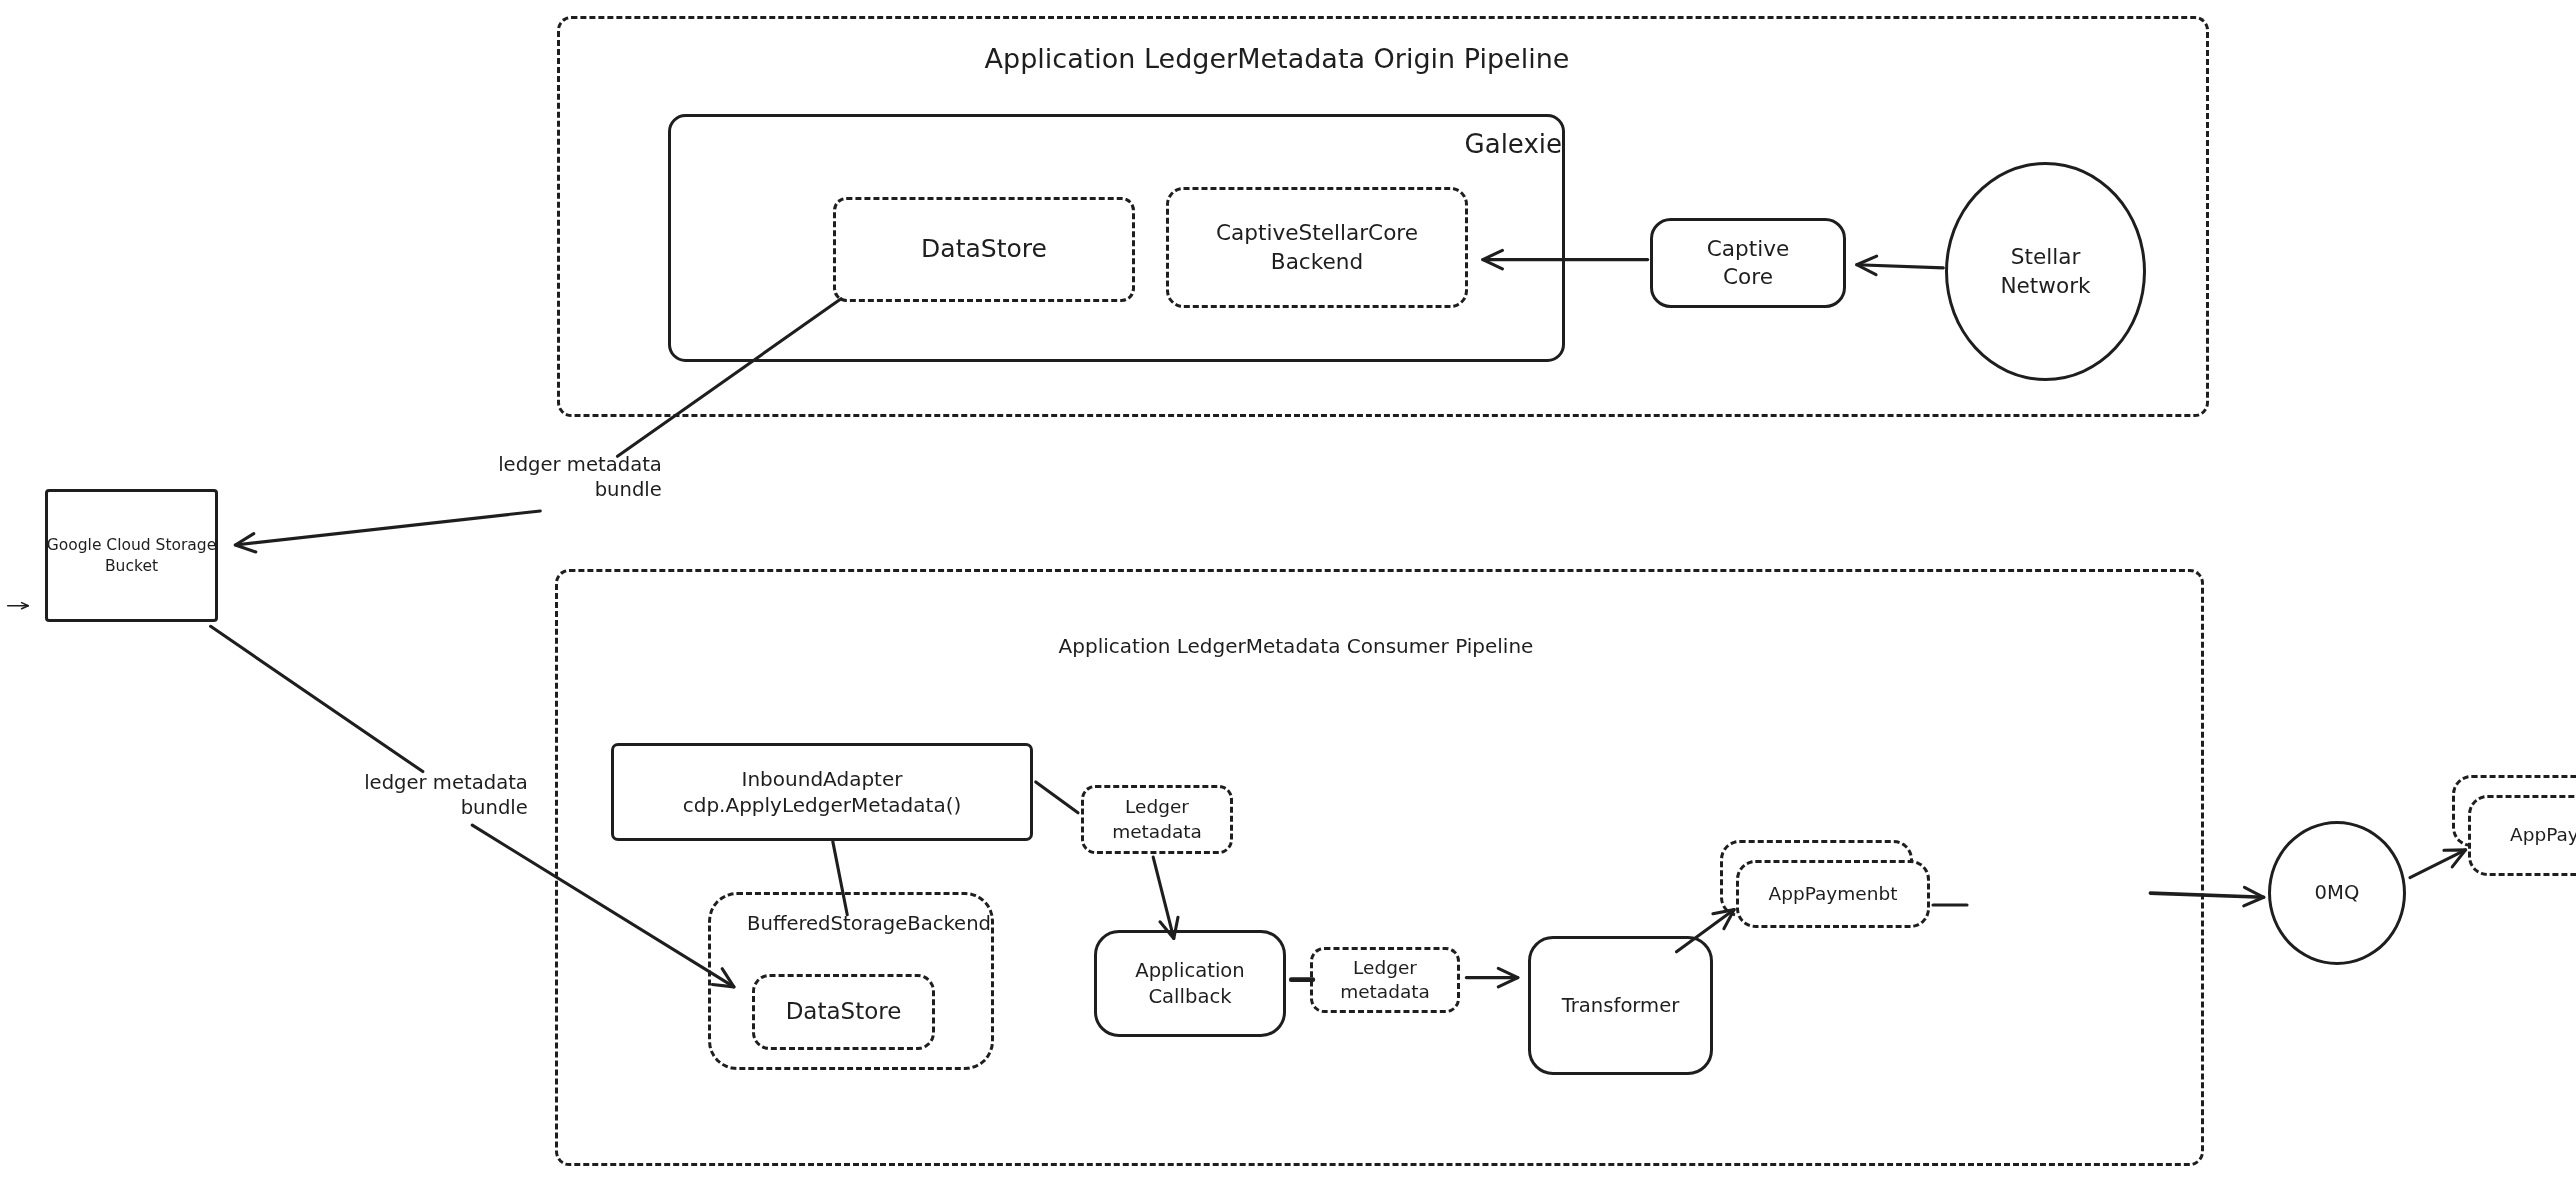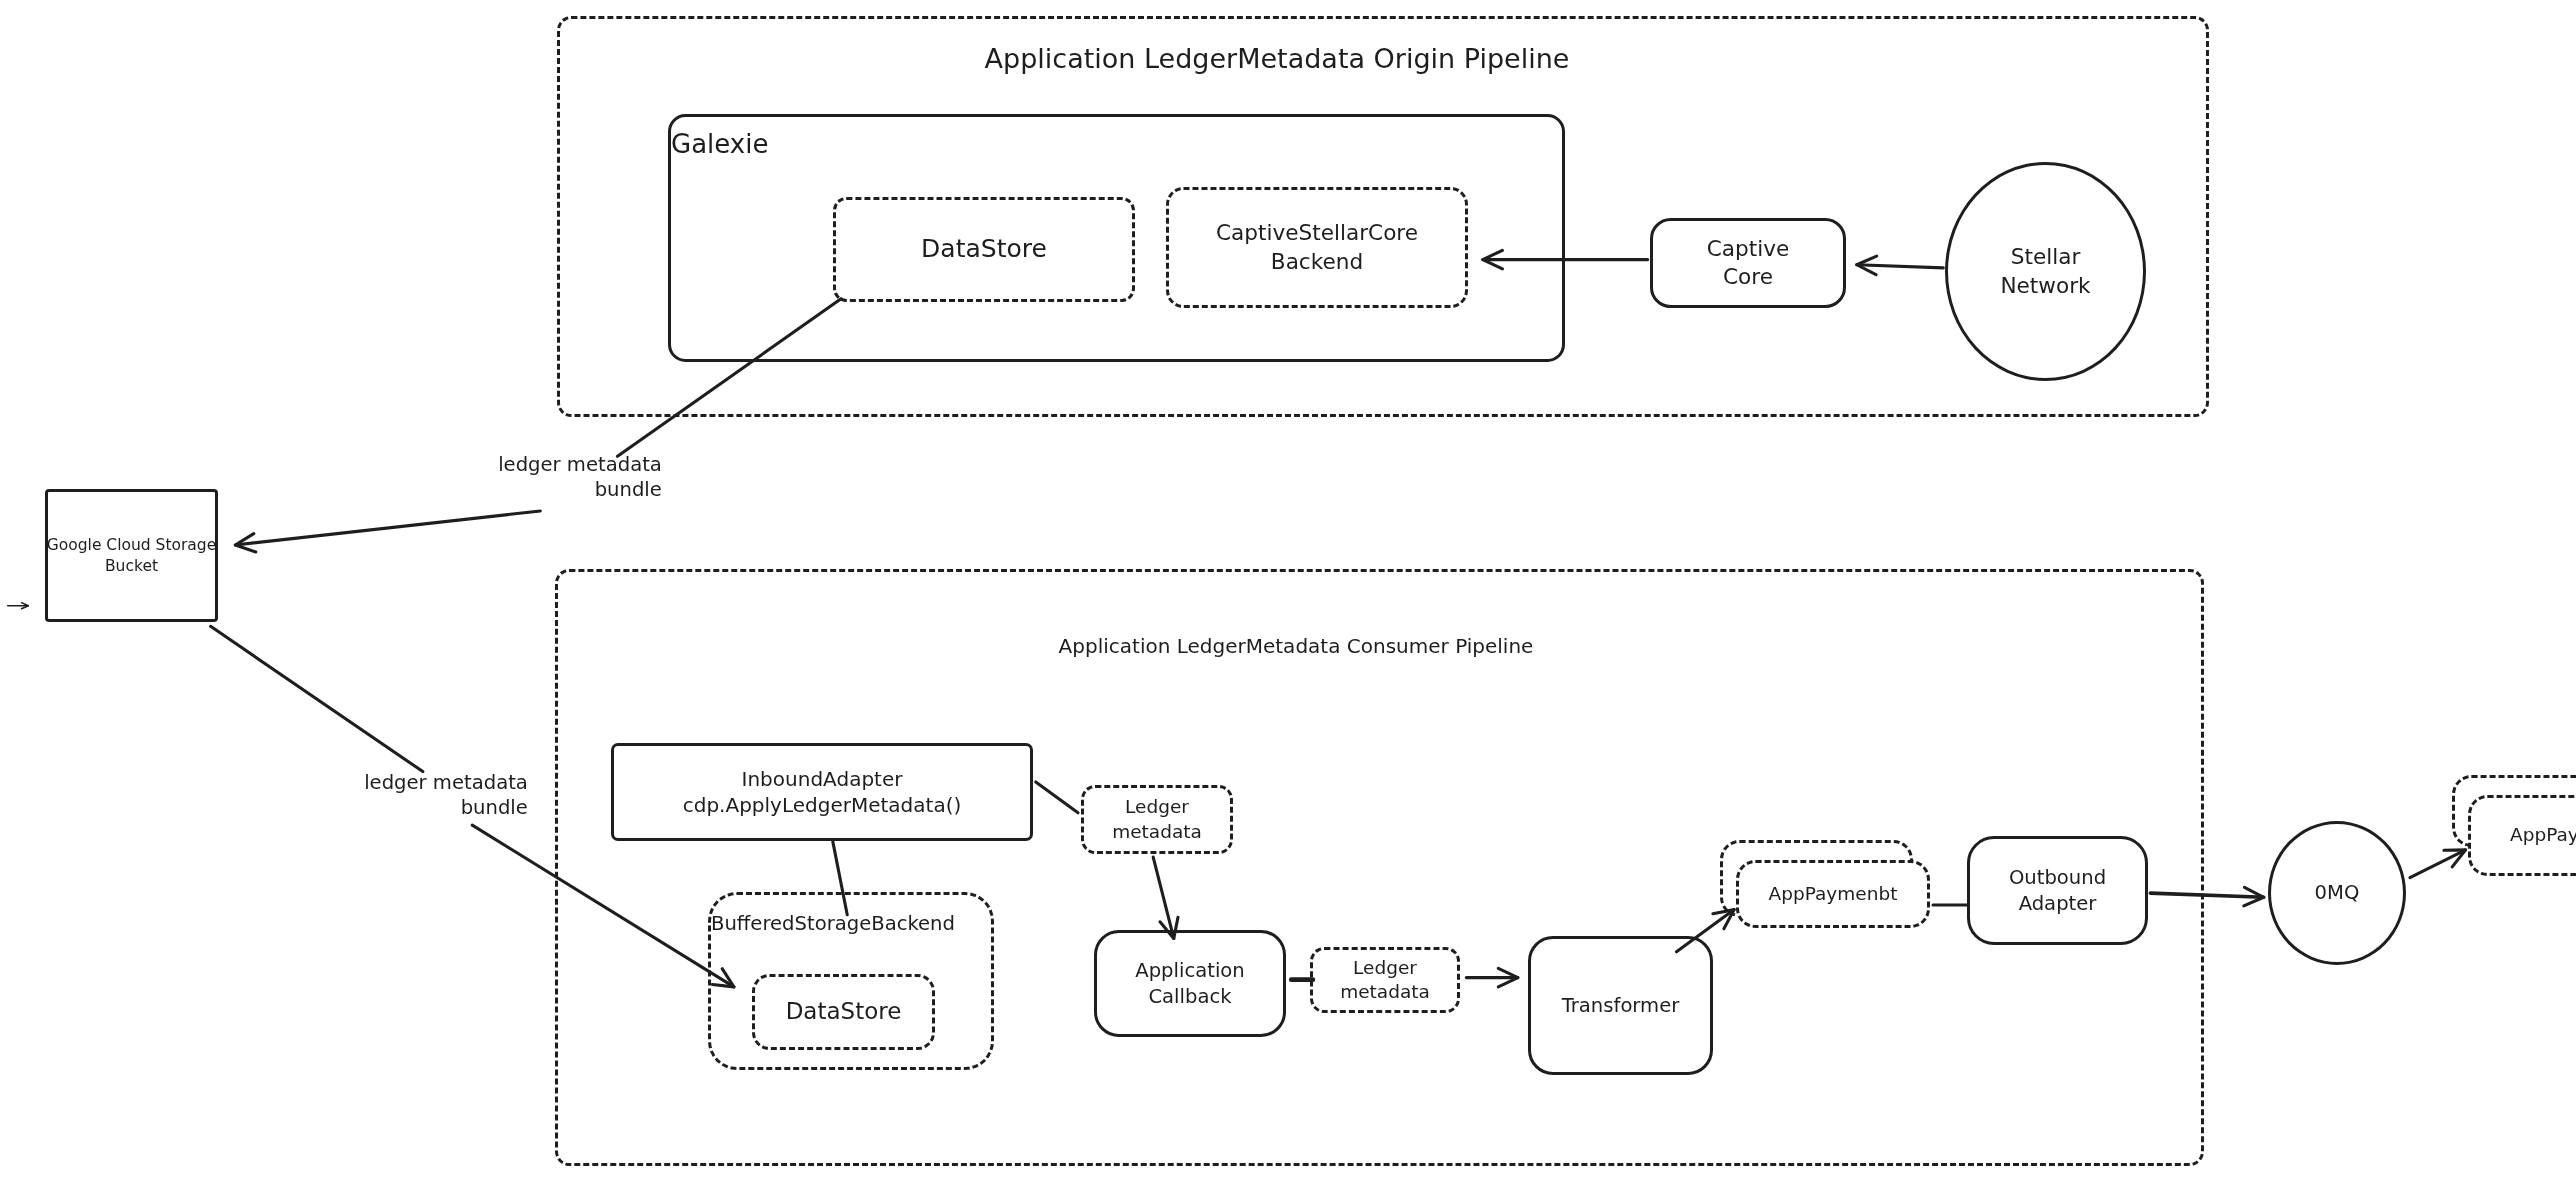--- a/index.html
+++ b/index.html
@@ -9,21 +9,21 @@
     position:relative; width:2994px; height:1179px; overflow:hidden;
     background:var(--bg); color:var(--ink);
     font-family:"DejaVu Sans", "Liberation Sans", sans-serif;
   }
   #connectors { position:absolute; left:0; top:0; width:2994px; height:1179px; }
   #connectors path { fill:none; stroke:var(--ink); stroke-width:6; stroke-linecap:round; }
   .shape { position:absolute; border:3.1px solid var(--ink); background:transparent; }
   .shape.dashed { border-style:dashed; }
   .shape.center { display:flex; flex-direction:column; align-items:center; justify-content:center; text-align:center; }
   .shape.whitefill { background:var(--bg); }
-  .top-label { position:absolute; left:0; right:0; text-align:left; }
+  .top-label { position:absolute; left:0; right:0; text-align:right; }
   .floating-label { position:absolute; transform:translateX(-50%); text-align:right; white-space:nowrap; line-height:1.3; }
   .line { line-height:1.3; white-space:nowrap; }
 </style>
 </head>
 <body>
 
 <div id="canvas">
 
   <svg id="connectors" xmlns="http://www.w3.org/2000/svg" viewBox="0 0 5811 2289" width="2994" height="1179">
     <defs>
@@ -129,24 +129,20 @@
 
   <div class="shape center" style="left:1528px;top:936px;width:185px;height:139px;border-radius:25px;font-size:19.6px">
     <div class="line">Transformer</div>
   </div>
 
   <div class="shape dashed" style="left:1720px;top:840px;width:193px;height:77px;border-radius:19.6px"></div>
   <div class="shape dashed center whitefill" style="left:1736px;top:860px;width:194px;height:68px;border-radius:19.6px;font-size:18.5px">
     <div class="line">AppPaymenbt</div>
   </div>
 
-  <div class="shape center" style="left:1967px;top:836px;width:181px;height:109px;border-radius:27px;font-size:19.6px">
-    <div class="line">Outbound</div>
-    <div class="line">Adapter</div>
-  </div>
 
   <div class="shape center" style="left:2268px;top:821px;width:138px;height:144px;border-radius:50%;font-size:19.6px">
     <div class="line">0MQ</div>
   </div>
 
   <div class="shape dashed" style="left:2452px;top:775px;width:218px;height:72px;border-radius:19.6px"></div>
   <div class="shape dashed center whitefill" style="left:2468px;top:795px;width:213px;height:81px;border-radius:19.6px;font-size:18.5px">
     <div class="line">AppPaymenbt</div>
   </div>
 

